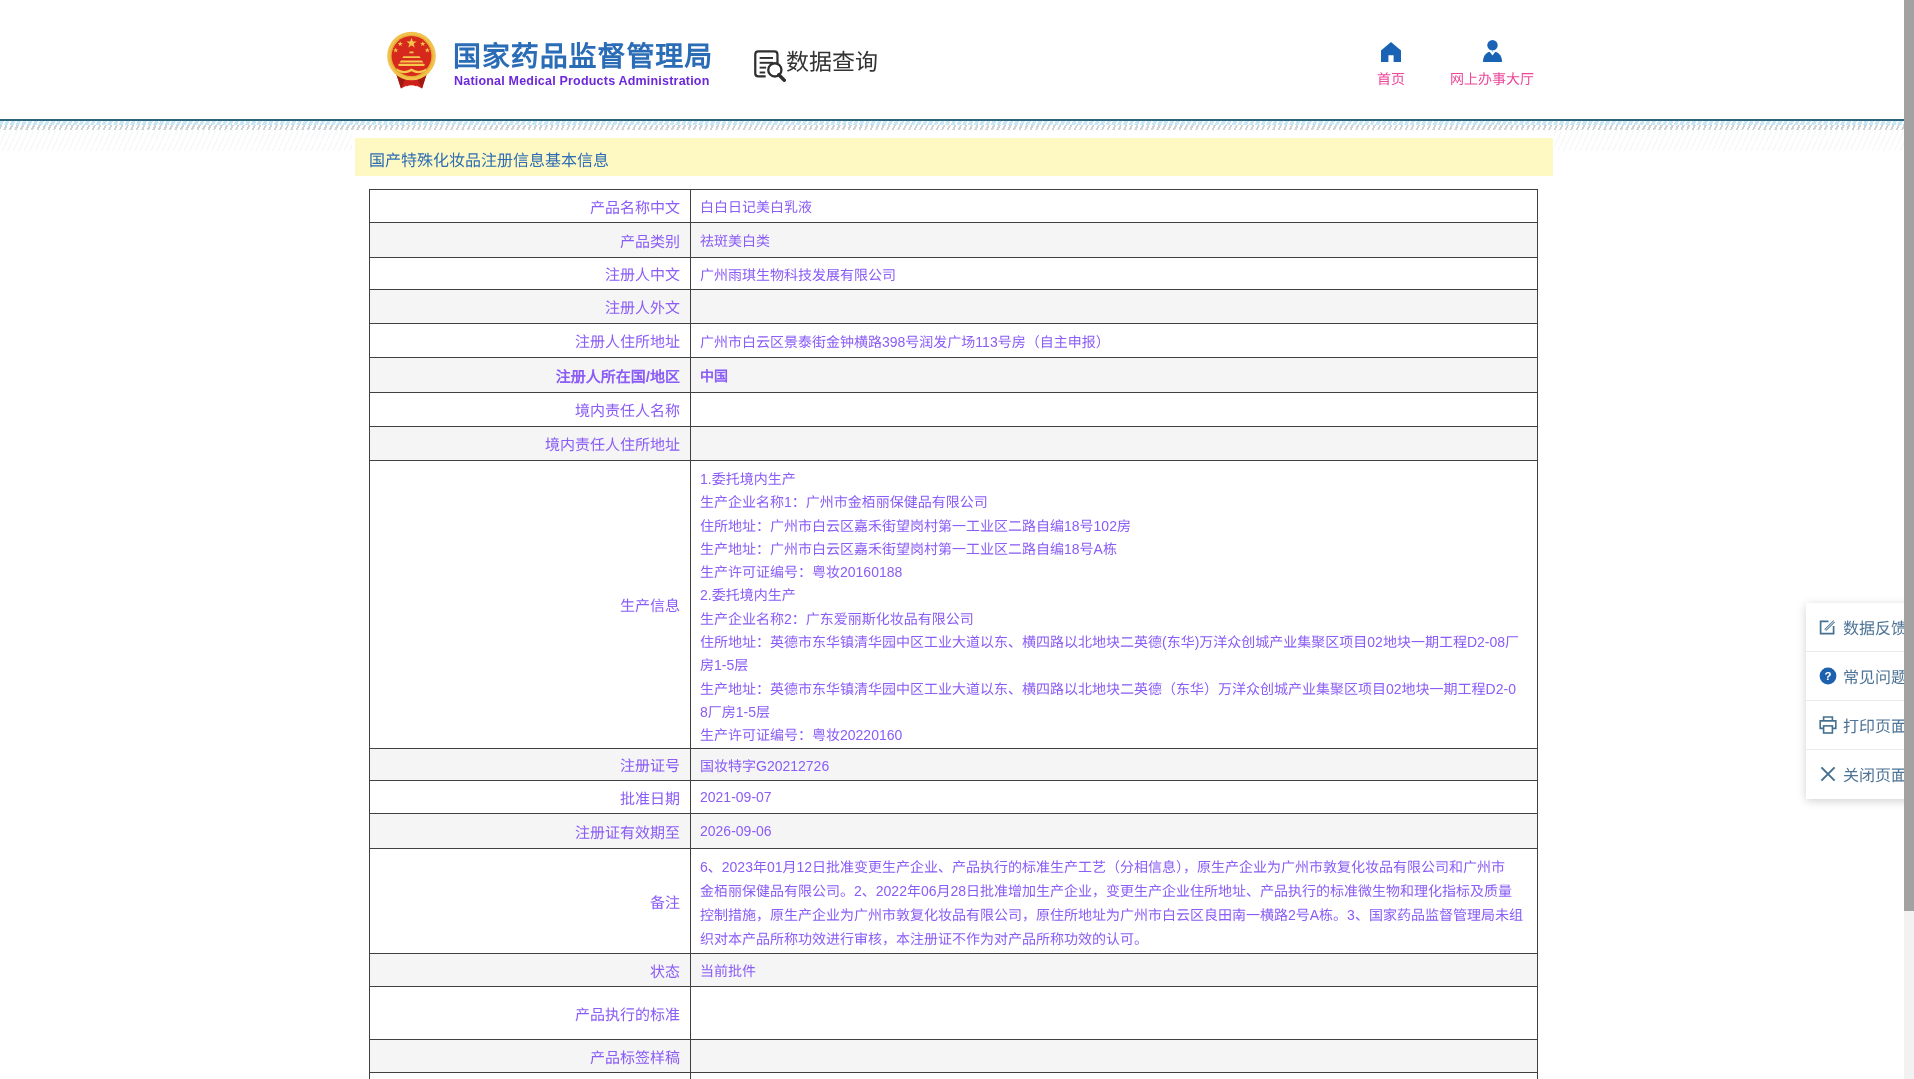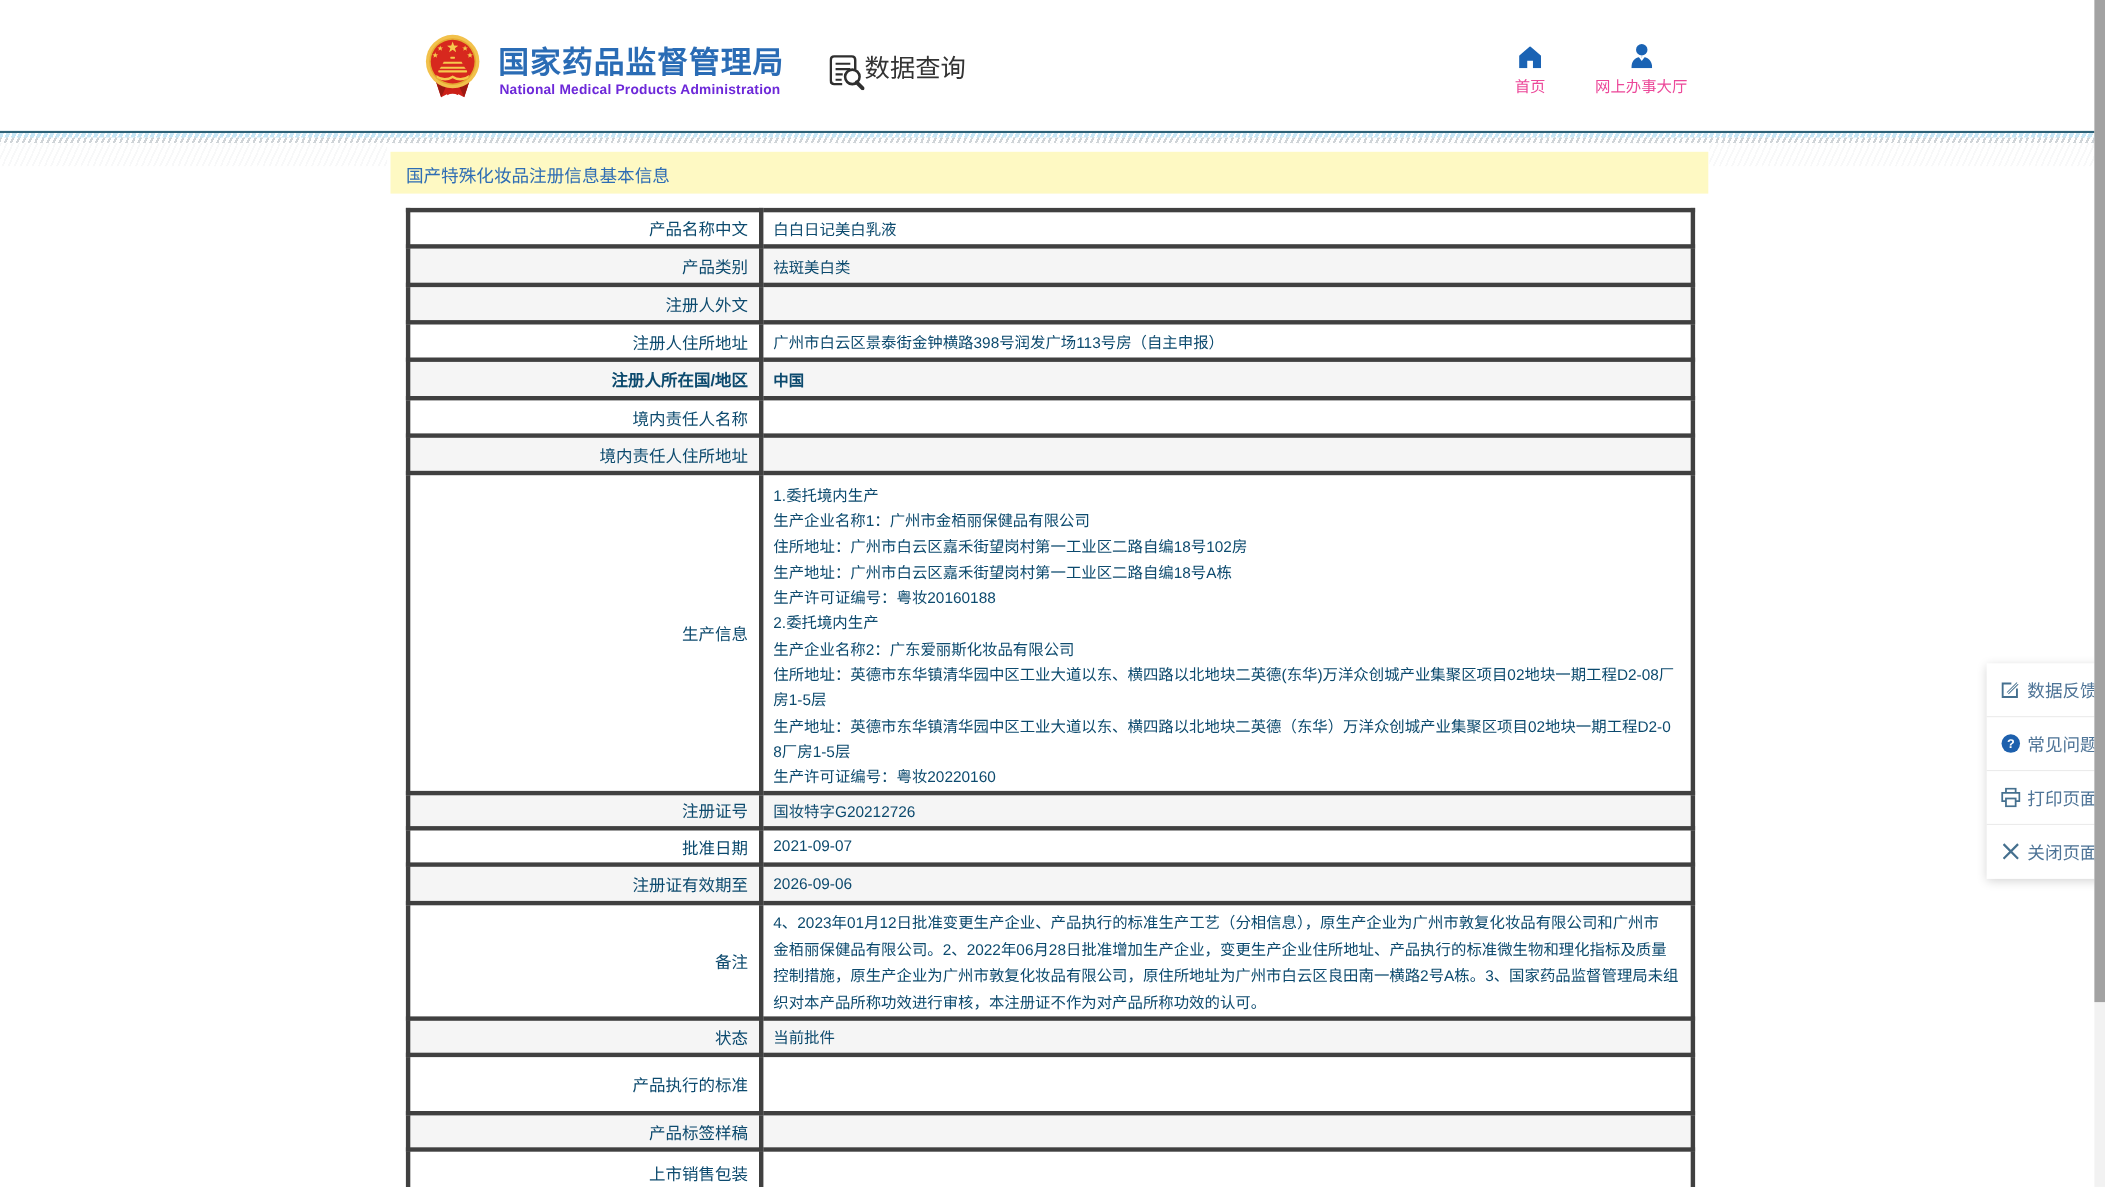--- a/index.html
+++ b/index.html
@@ -27,21 +27,21 @@
 #band3 { position:absolute; left:0; top:129.5px; width:1914px; height:21px;
   background:repeating-linear-gradient(115deg,rgba(160,168,175,0.08) 0px,rgba(160,168,175,0.08) 1.6px,rgba(255,255,255,0) 1.6px,rgba(255,255,255,0) 5.0px); }
 
 
 #card { position:absolute; left:352px; top:131px; width:1202px; height:948px; background:#fff; }
 #tbar { position:absolute; left:3px; top:7px; width:1184px; height:38px; background:#fef9c3;
   color:#2e6db4; font-size:16px; line-height:45px; padding-left:14px; }
 
 #tbl { position:absolute; left:17px; top:58px; border-collapse:collapse; table-layout:fixed;
   width:1168px; }
-#tbl td { border:4px solid #404040; font-size:14px; color:#0c4a6e; vertical-align:middle;
+#tbl td { border:1px solid #404040; font-size:14px; color:#8b5cf6; vertical-align:middle;
   overflow:hidden; }
 #tbl td.l { text-align:right; padding-right:10px; font-size:15px; }
 #tbl td.v { padding-left:9px; padding-right:10px; }
 #tbl tr.g td { background:#f5f5f5; }
 .ml { line-height:23.3px; white-space:nowrap; }
 .mltop { vertical-align:top !important; }
 .mltop .ml { padding-top:7px; }
 .ml2 { line-height:24px; white-space:nowrap; padding-top:4.5px; }
 
 
@@ -125,20 +125,24 @@
       </colgroup>
     <tbody>
         <tr style="height:33px;">
           <td class="l">产品名称中文</td>
           <td class="v">白白日记美白乳液</td>
         </tr>
     <tr class="g" style="height:35px;">
           <td class="l">产品类别</td>
           <td class="v">祛斑美白类</td>
         </tr>
+    <tr style="height:32px;">
+          <td class="l">注册人中文</td>
+          <td class="v">广州雨琪生物科技发展有限公司</td>
+        </tr>
     <tr class="g" style="height:34px;">
           <td class="l">注册人外文</td>
           <td class="v"></td>
         </tr>
     <tr style="height:34px;">
           <td class="l">注册人住所地址</td>
           <td class="v">广州市白云区景泰街金钟横路398号润发广场113号房（自主申报）</td>
         </tr>
     <tr class="g" style="height:35px;font-weight:bold;">
           <td class="l">注册人所在国/地区</td>
@@ -180,21 +184,21 @@
           <td class="v">2021-09-07</td>
         </tr>
     <tr class="g" style="height:35px;">
           <td class="l">注册证有效期至</td>
           <td class="v">2026-09-06</td>
         </tr>
     <tr style="height:105px;">
           <td class="l">备注</td>
           <td class="v">
             <div class="ml2">
-      <div>4、2023年01月12日批准变更生产企业、产品执行的标准生产工艺（分相信息），原生产企业为广州市敦复化妆品有限公司和广州市</div>
+      <div>6、2023年01月12日批准变更生产企业、产品执行的标准生产工艺（分相信息），原生产企业为广州市敦复化妆品有限公司和广州市</div>
       <div>金栢丽保健品有限公司。2、2022年06月28日批准增加生产企业，变更生产企业住所地址、产品执行的标准微生物和理化指标及质量</div>
       <div>控制措施，原生产企业为广州市敦复化妆品有限公司，原住所地址为广州市白云区良田南一横路2号A栋。3、国家药品监督管理局未组</div>
       <div>织对本产品所称功效进行审核，本注册证不作为对产品所称功效的认可。</div>
     </div>
           </td>
         </tr>
     <tr class="g" style="height:33px;">
           <td class="l">状态</td>
           <td class="v">当前批件</td>
         </tr>

